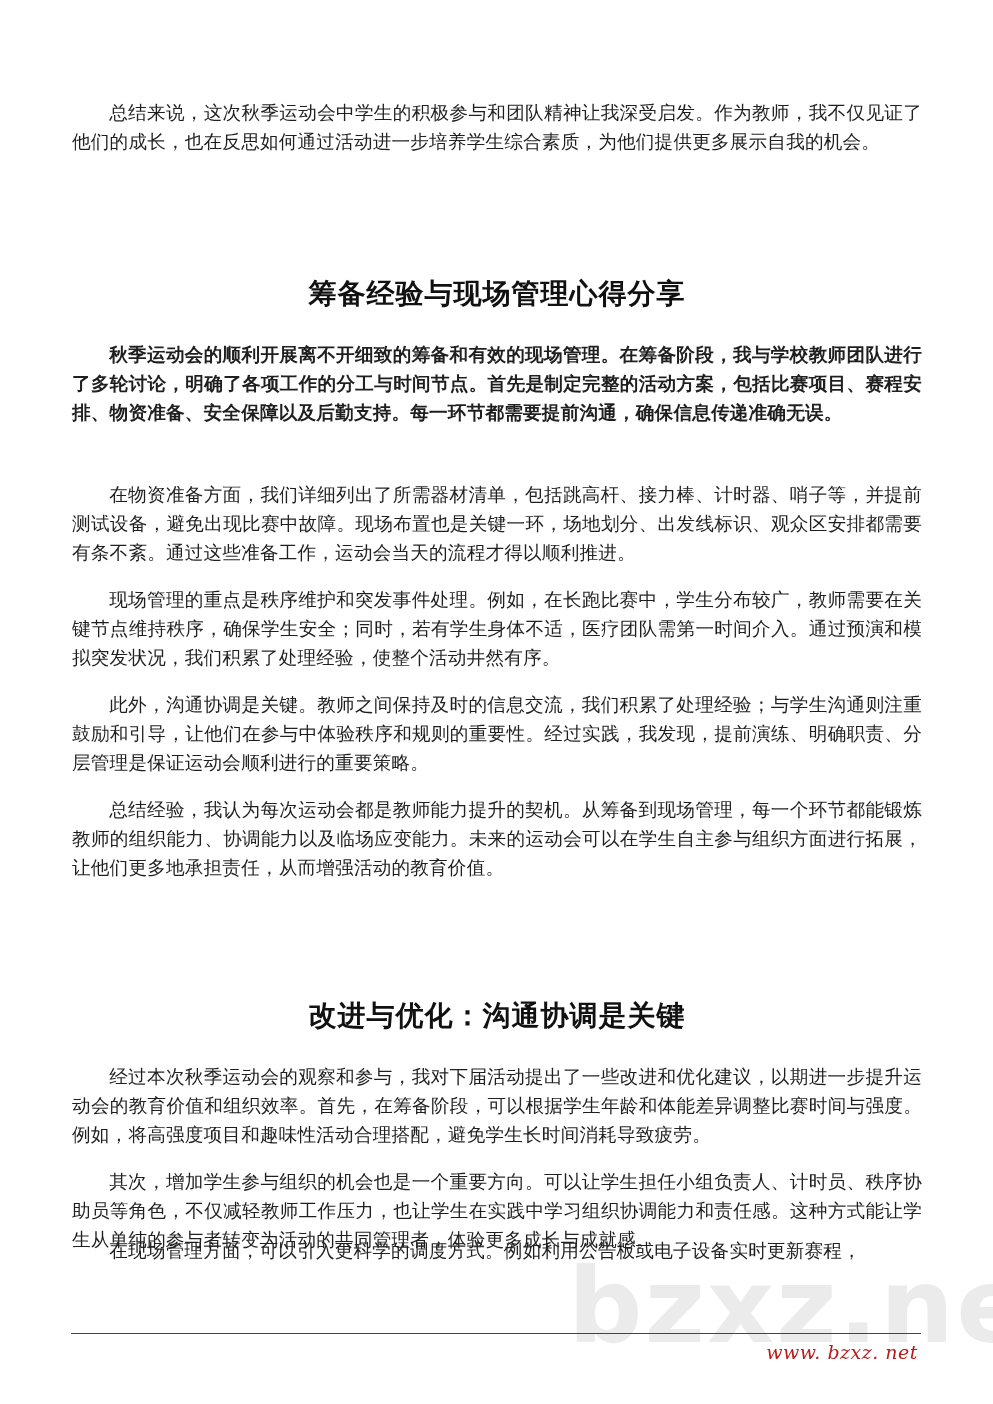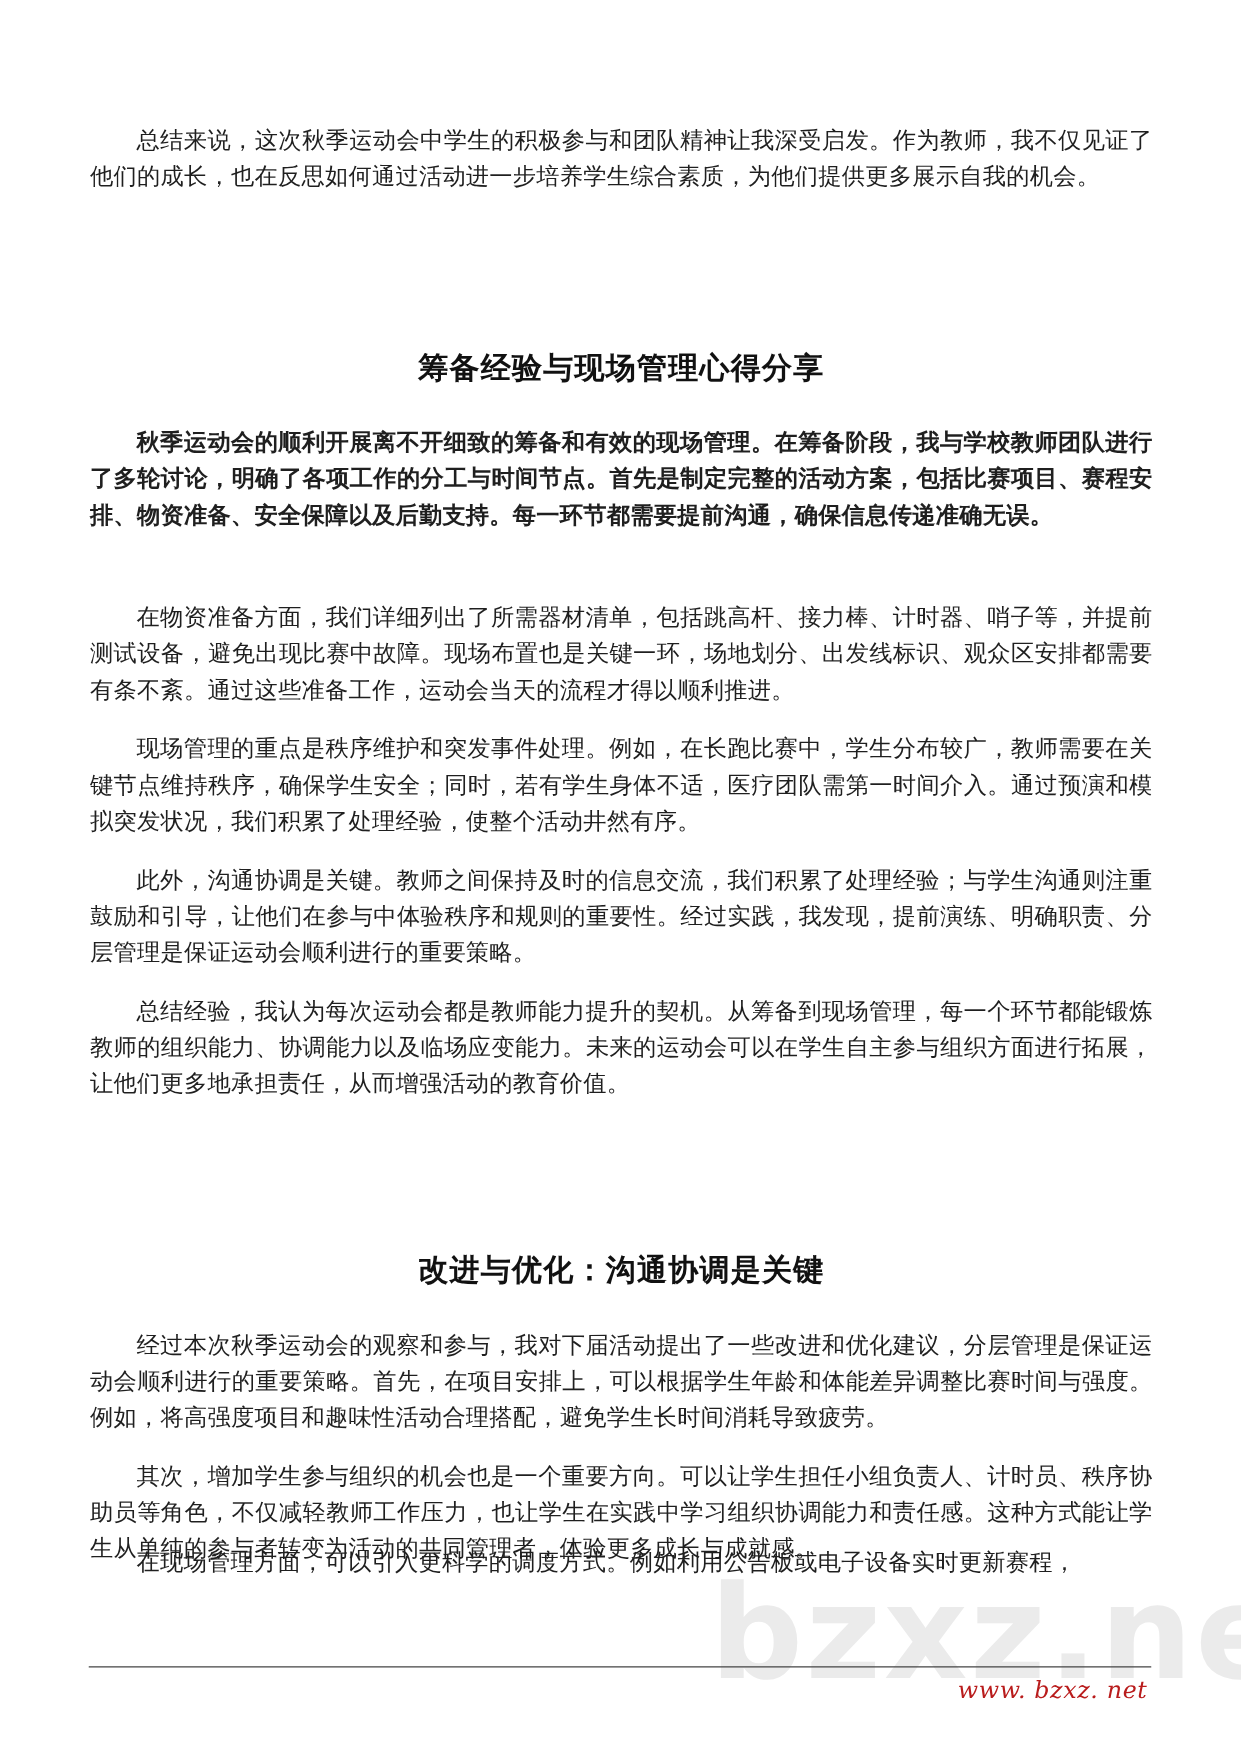--- a/index.html
+++ b/index.html
@@ -28,21 +28,21 @@
       text-indent: 2em;
       text-align: justify;
       letter-spacing: 0.2px;
       color: #1f1f1f;
     }
     .heading {
       margin: 0;
       text-align: center;
       font-family: "DejaVu Sans", "Liberation Sans", sans-serif;
       font-weight: bold;
-      font-size: 24px;
+      font-size: 28px;
       line-height: 40px;
       color: #111111;
       letter-spacing: 1px;
     }
     #p-intro { position: absolute; top: 78px; left: 0; width: 850px; margin-top: 20px; }
     #h-1 { position: absolute; top: 274px; left: 0; width: 850px; }
     #s1-p1 { position: absolute; top: 340px; left: 0; width: 850px; font-weight: bold; }
     #s1-p2 { position: absolute; top: 480px; left: 0; width: 850px; }
     #s1-p3 { position: absolute; top: 585px; left: 0; width: 850px; }
     #s1-p4 { position: absolute; top: 690px; left: 0; width: 850px; }
@@ -97,19 +97,19 @@
   <p id="p-intro" class="para">总结来说，这次秋季运动会中学生的积极参与和团队精神让我深受启发。作为教师，我不仅见证了他们的成长，也在反思如何通过活动进一步培养学生综合素质，为他们提供更多展示自我的机会。</p>
 
   <h2 id="h-1" class="heading">筹备经验与现场管理心得分享</h2>
   <p id="s1-p1" class="para">秋季运动会的顺利开展离不开细致的筹备和有效的现场管理。在筹备阶段，我与学校教师团队进行了多轮讨论，明确了各项工作的分工与时间节点。首先是制定完整的活动方案，包括比赛项目、赛程安排、物资准备、安全保障以及后勤支持。每一环节都需要提前沟通，确保信息传递准确无误。</p>
   <p id="s1-p2" class="para">在物资准备方面，我们详细列出了所需器材清单，包括跳高杆、接力棒、计时器、哨子等，并提前测试设备，避免出现比赛中故障。现场布置也是关键一环，场地划分、出发线标识、观众区安排都需要有条不紊。通过这些准备工作，运动会当天的流程才得以顺利推进。</p>
   <p id="s1-p3" class="para">现场管理的重点是秩序维护和突发事件处理。例如，在长跑比赛中，学生分布较广，教师需要在关键节点维持秩序，确保学生安全；同时，若有学生身体不适，医疗团队需第一时间介入。通过预演和模拟突发状况，我们积累了处理经验，使整个活动井然有序。</p>
   <p id="s1-p4" class="para">此外，沟通协调是关键。教师之间保持及时的信息交流，我们积累了处理经验；与学生沟通则注重鼓励和引导，让他们在参与中体验秩序和规则的重要性。经过实践，我发现，提前演练、明确职责、分层管理是保证运动会顺利进行的重要策略。</p>
   <p id="s1-p5" class="para">总结经验，我认为每次运动会都是教师能力提升的契机。从筹备到现场管理，每一个环节都能锻炼教师的组织能力、协调能力以及临场应变能力。未来的运动会可以在学生自主参与组织方面进行拓展，让他们更多地承担责任，从而增强活动的教育价值。</p>
 
   <h2 id="h-2" class="heading">改进与优化：沟通协调是关键</h2>
-  <p id="s2-p1" class="para">经过本次秋季运动会的观察和参与，我对下届活动提出了一些改进和优化建议，分层管理是保证运动会顺利进行的重要策略。首先，在项目安排上，可以根据学生年龄和体能差异调整比赛时间与强度。例如，将高强度项目和趣味性活动合理搭配，避免学生长时间消耗导致疲劳。</p>
+  <p id="s2-p1" class="para">经过本次秋季运动会的观察和参与，我对下届活动提出了一些改进和优化建议，以期进一步提升运动会的教育价值和组织效率。首先，在筹备阶段，可以根据学生年龄和体能差异调整比赛时间与强度。例如，将高强度项目和趣味性活动合理搭配，避免学生长时间消耗导致疲劳。</p>
   <p id="s2-p2" class="para">其次，增加学生参与组织的机会也是一个重要方向。可以让学生担任小组负责人、计时员、秩序协助员等角色，不仅减轻教师工作压力，也让学生在实践中学习组织协调能力和责任感。这种方式能让学生从单纯的参与者转变为活动的共同管理者，体验更多成长与成就感。</p>
   <p id="s2-p3" class="para">在现场管理方面，可以引入更科学的调度方式。例如利用公告板或电子设备实时更新赛程，</p>
 </div>
 
 <div class="footer-rule"></div>
 <div class="footer-url">www. bzxz. net</div>
 
 </body></html>

